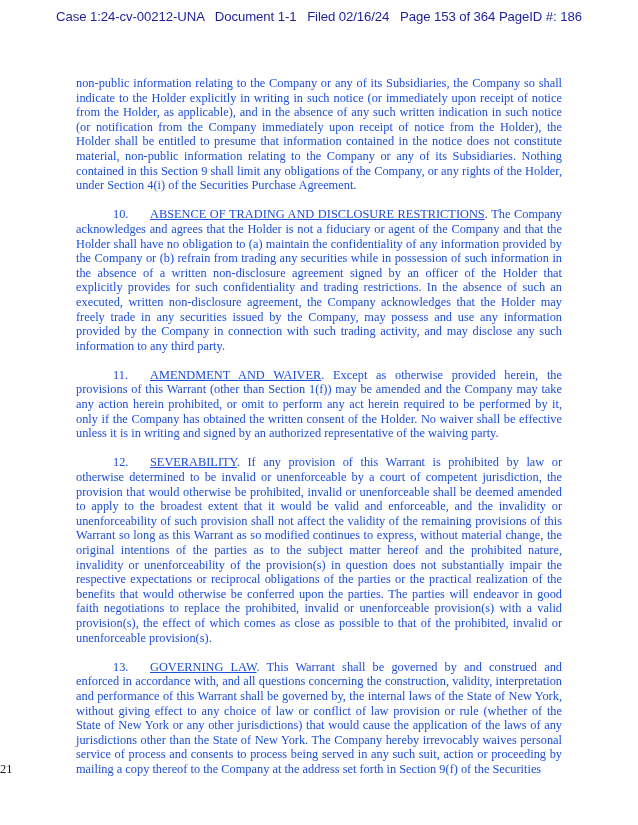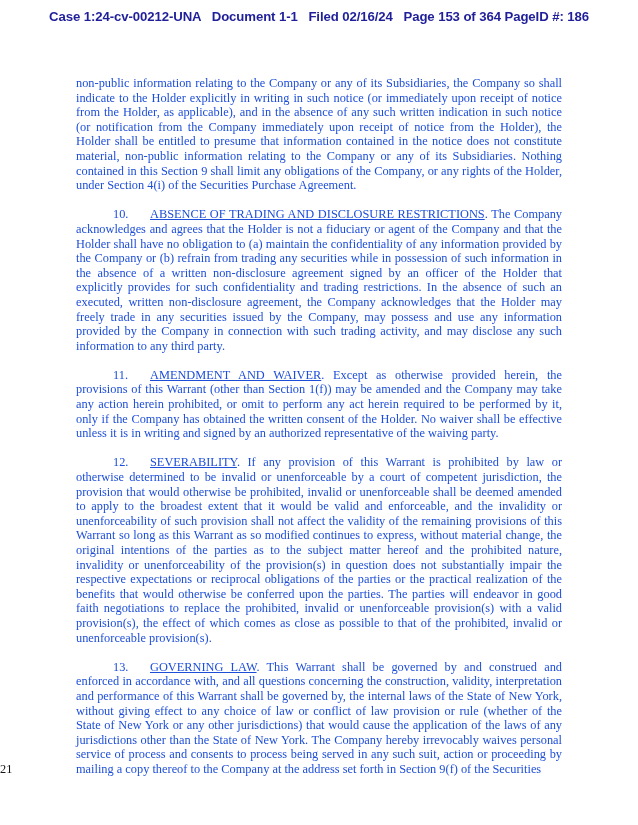--- a/index.html
+++ b/index.html
@@ -1,20 +1,20 @@
 <!DOCTYPE html>
 <html><head>
 <meta charset="utf-8">
 <style>
   html, body { margin: 0; padding: 0; background: #ffffff; }
   body { width: 638px; height: 825px; position: relative; overflow: hidden; }
   .header {
     position: absolute; top: 9px; left: 0; width: 638px; text-align: center;
     font-family: "Liberation Sans", sans-serif; font-size: 13.2px; color: #1f1f9a;
-    white-space: pre; letter-spacing: -0.1px; font-weight: bold;
+    white-space: pre; letter-spacing: -0.1px;
   }
   .page {
     position: absolute; left: 76px; top: 76px; width: 486px;
     font-family: "Liberation Serif", serif; font-size: 12.35px; line-height: 14.6px;
     color: #1d4ed8; text-align: justify;
   }
   .para { margin: 0 0 14.6px 0; }
   .para.first { text-indent: 0; }
   .num { display: inline-block; width: 37px; padding-left: 37px; }
   .heading { text-decoration: underline; }

